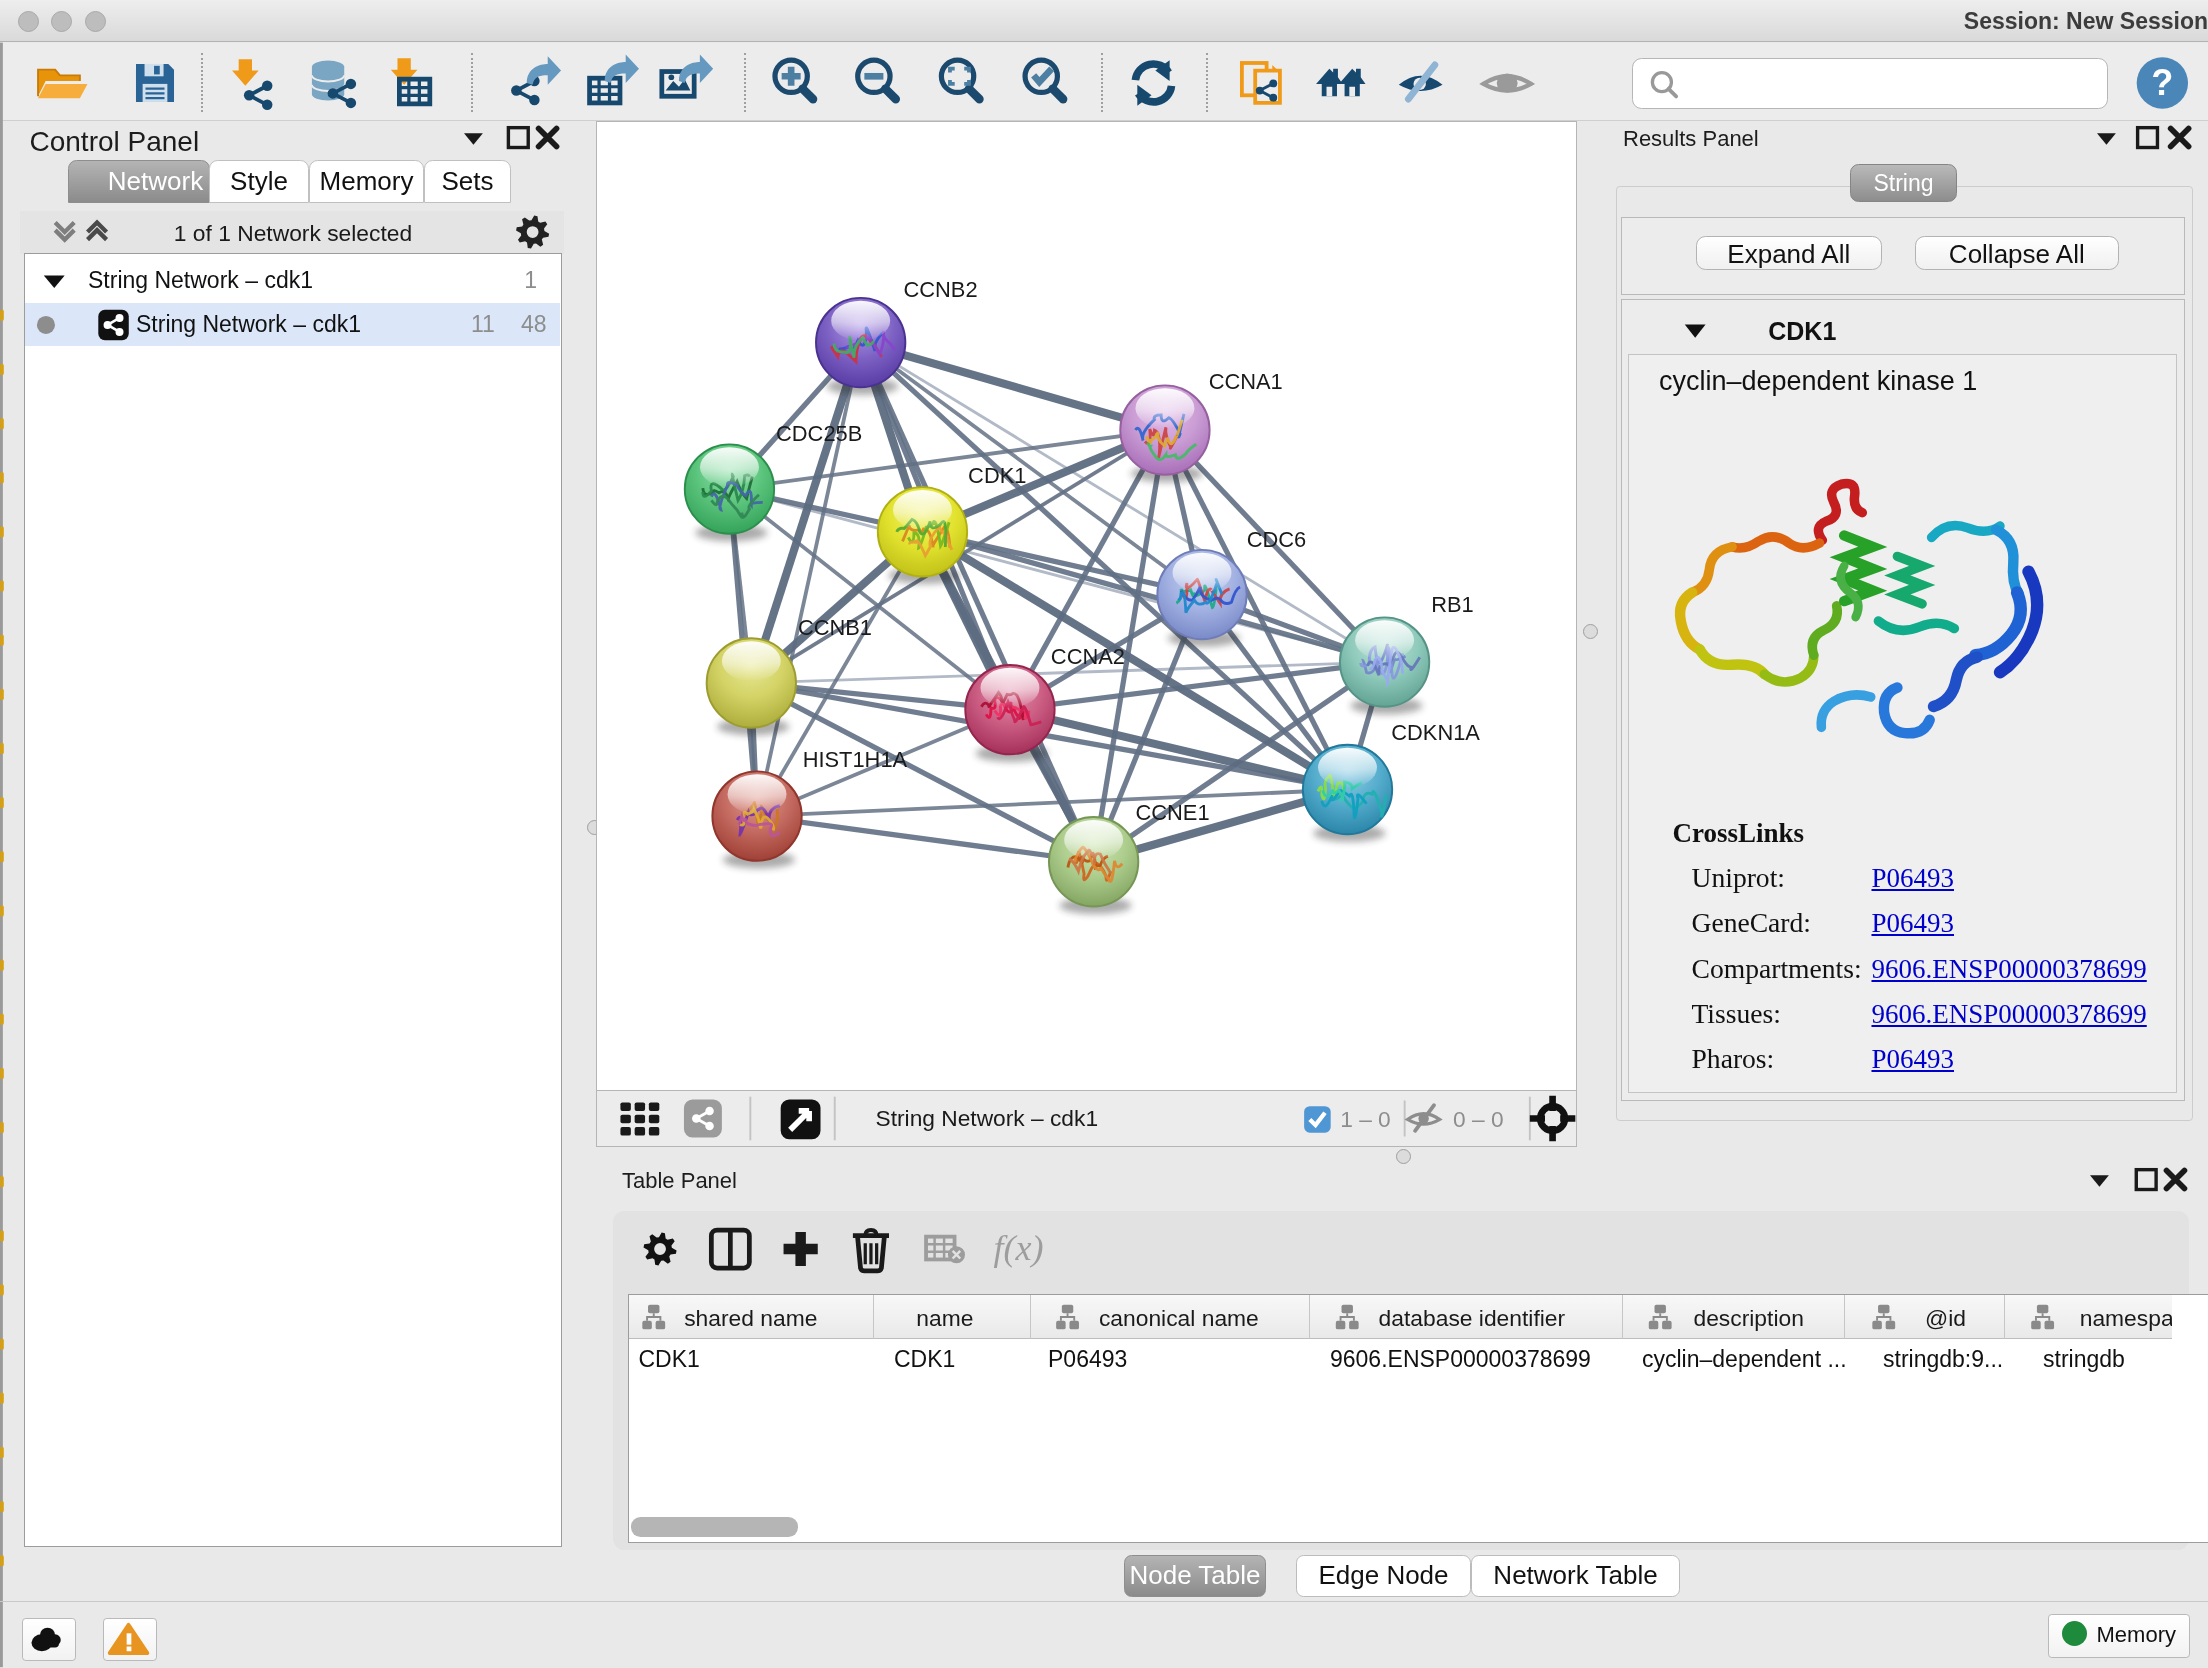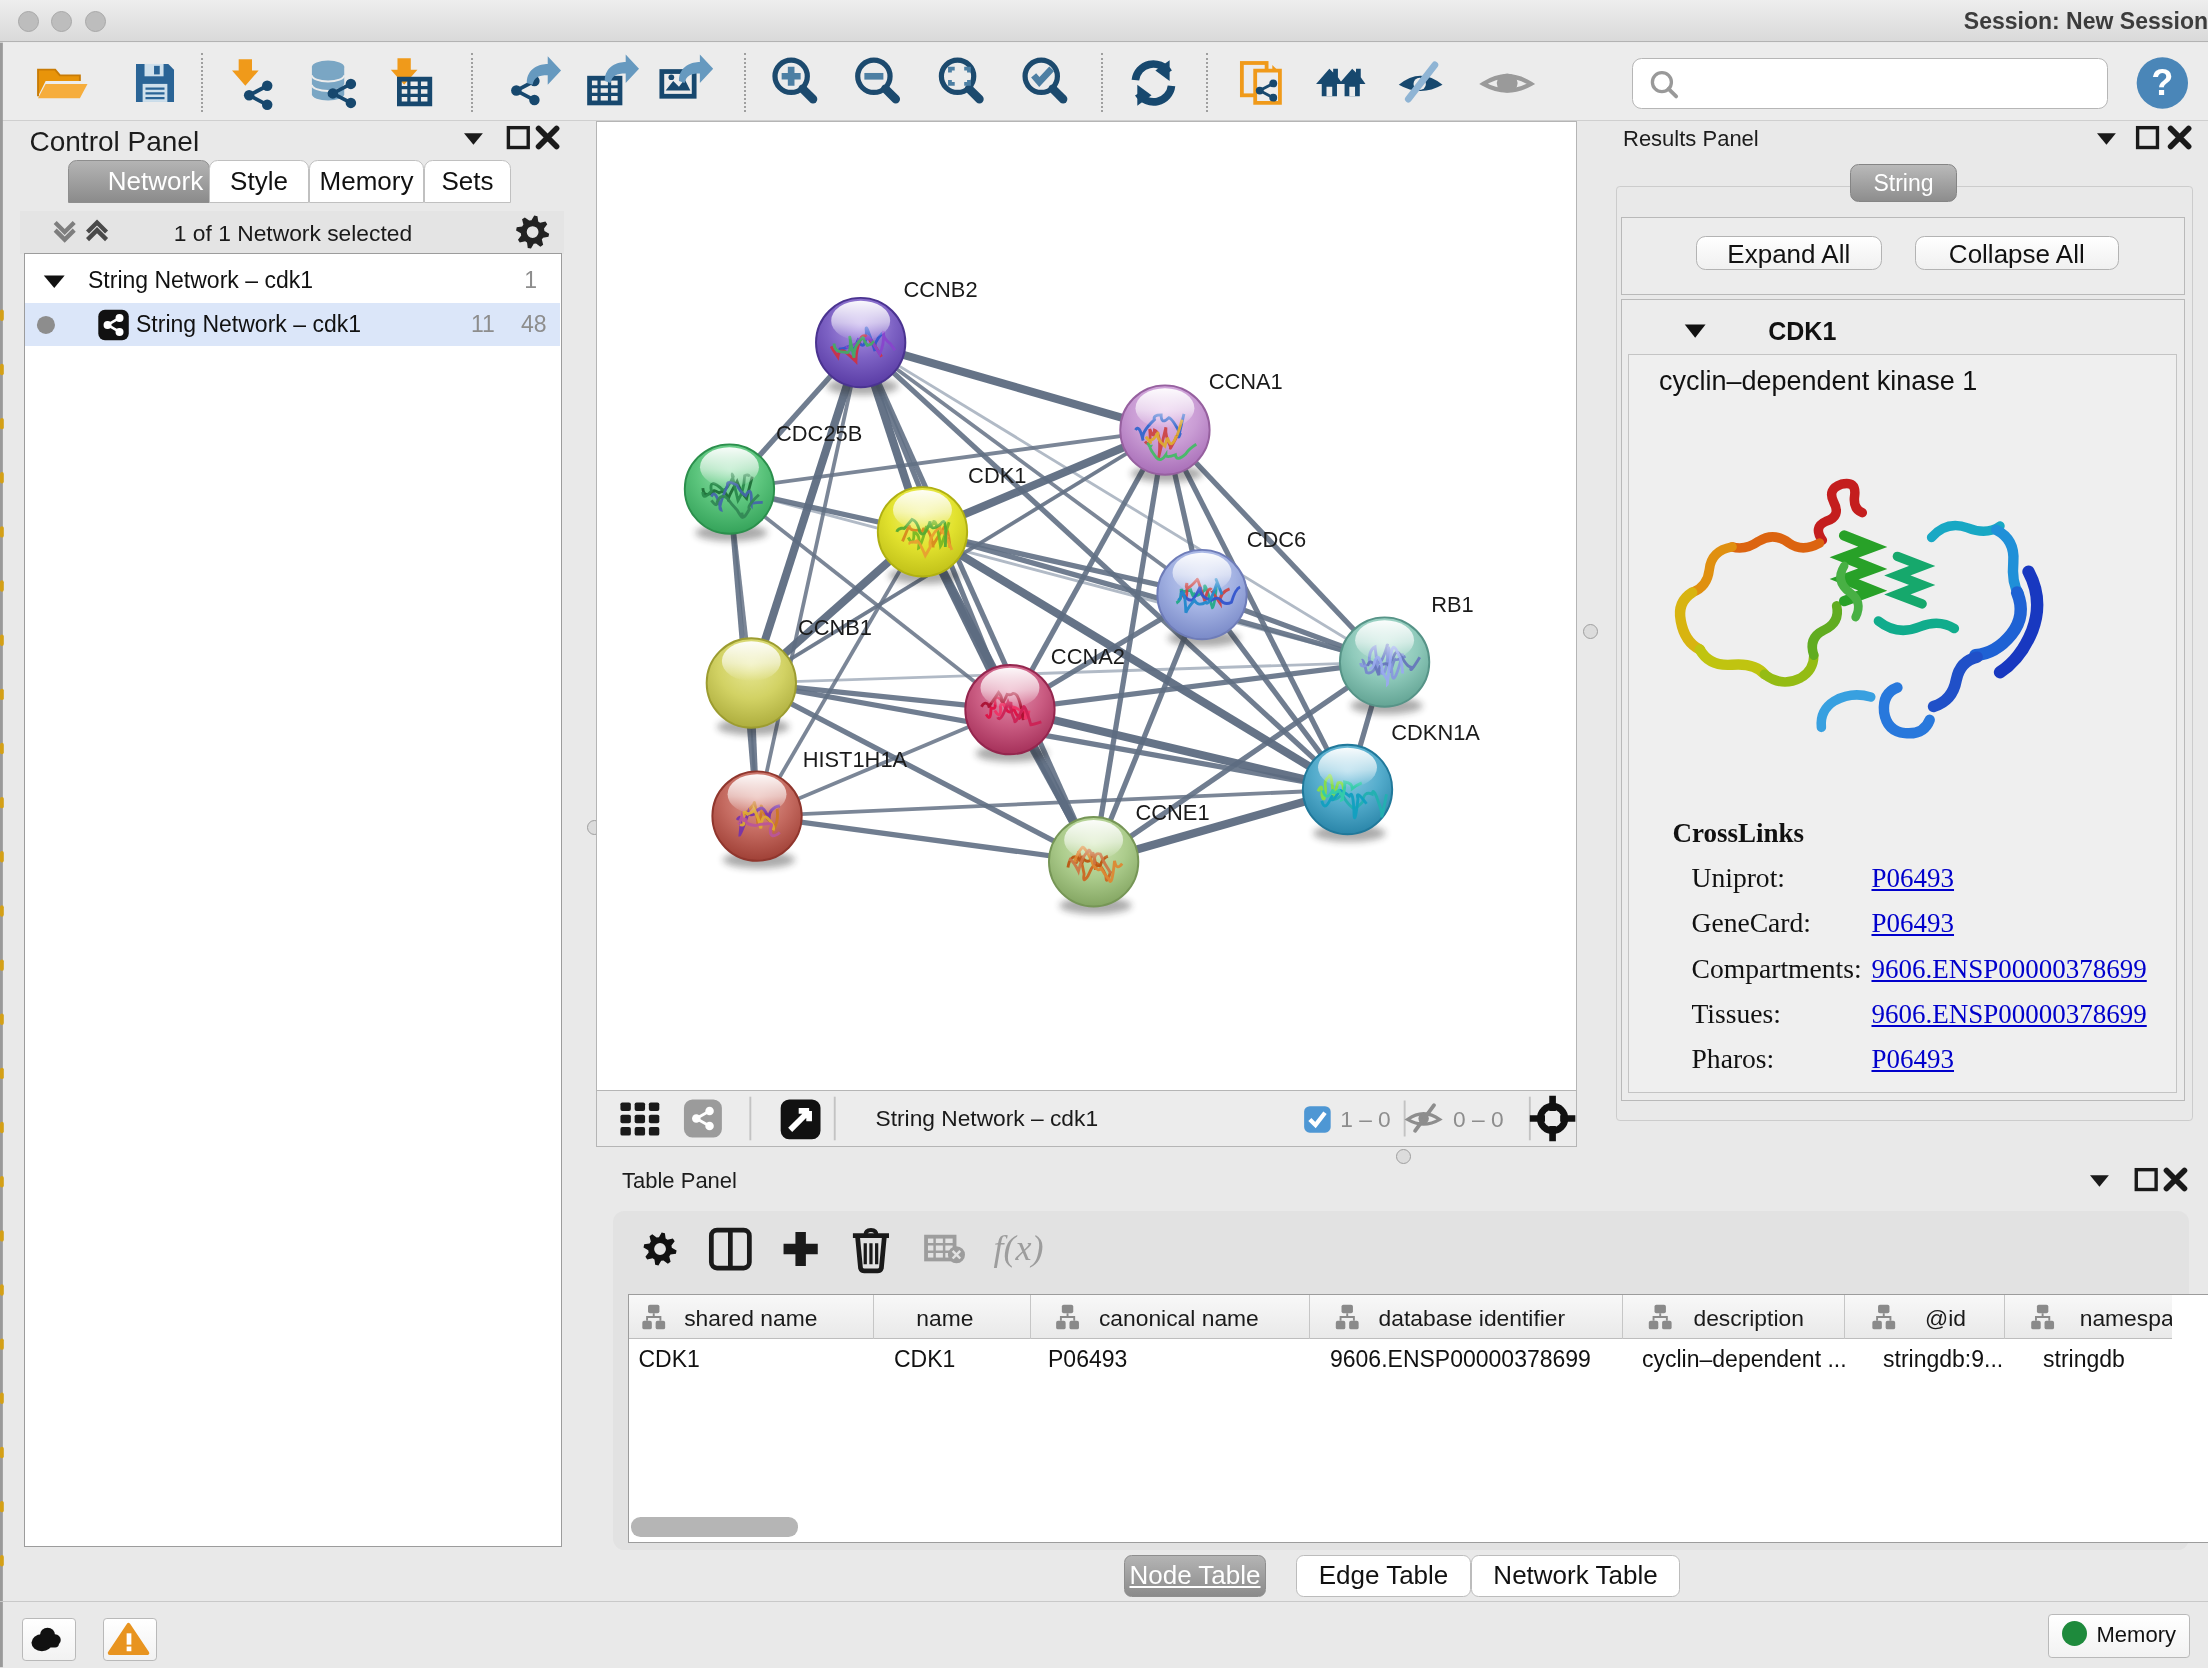--- a/index.html
+++ b/index.html
@@ -696,22 +696,22 @@
     <div class="td" style="left:9.5px;">CDK1</div>
     <div class="td" style="left:265px;">CDK1</div>
     <div class="td" style="left:419px;">P06493</div>
     <div class="td" style="left:701px;">9606.ENSP00000378699</div>
     <div class="td" style="left:1013px;">cyclin–dependent ...</div>
     <div class="td" style="left:1254px;">stringdb:9...</div>
     <div class="td" style="left:1414px;">stringdb</div>
     <div style="position:absolute; left:1.9px; top:222px; width:167px; height:20px; background:#b5b5b5; border-radius:9.5px;"></div>
   </div>
 </div>
-<div class="tabbtn sel" style="left:1124px; width:142px;text-decoration:underline;">Node Table</div>
-<div class="tabbtn" style="left:1296px; width:175px;">Edge Table</div>
+<div class="tabbtn sel" style="left:1124px; width:142px;">Node Table</div>
+<div class="tabbtn" style="left:1296px; width:175px;">Edge Node</div>
 <div class="tabbtn" style="left:1471px; width:209px;">Network Table</div>
 
 <svg width="9.5" height="1668" style="position:absolute;left:0;top:0;" viewBox="0 0 10 1754">
   <rect x="0" y="44" width="3" height="1710" fill="#9a9a9a"></rect>
   <g fill="#d4a017">
     <rect x="0" y="325" width="4" height="12" rx="2"></rect>
       <rect x="0" y="382" width="4" height="12" rx="2"></rect>
     <rect x="0" y="439" width="4" height="12" rx="2"></rect>
       <rect x="0" y="496" width="4" height="12" rx="2"></rect>
     <rect x="0" y="553" width="4" height="12" rx="2"></rect>

